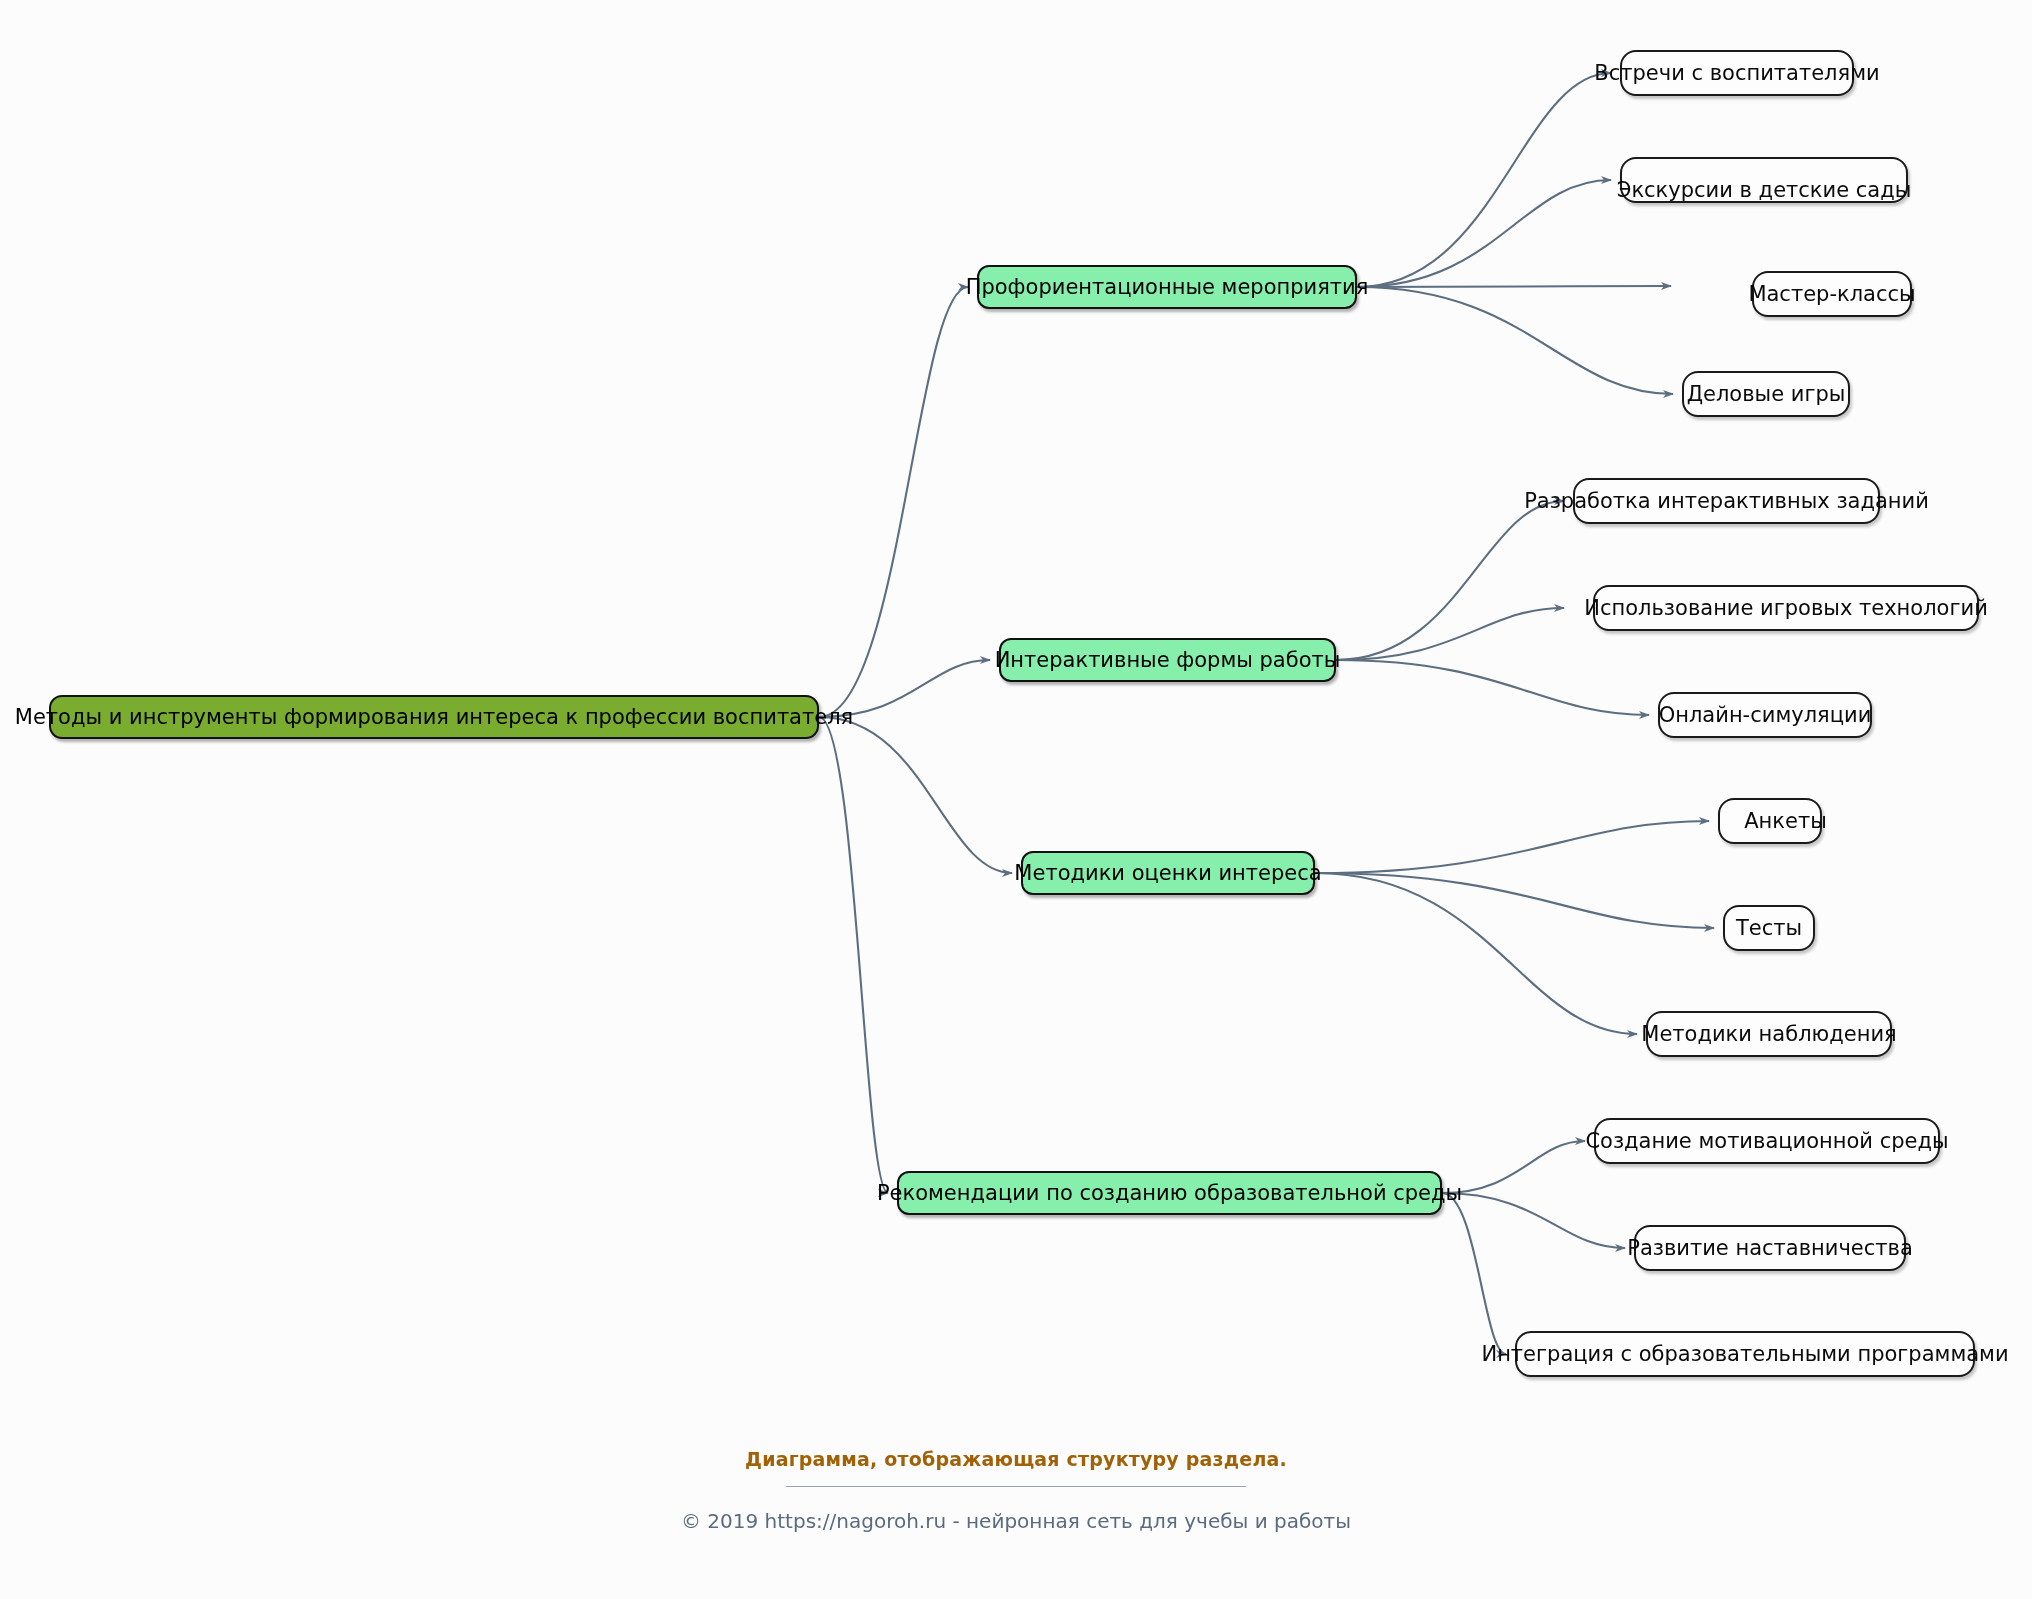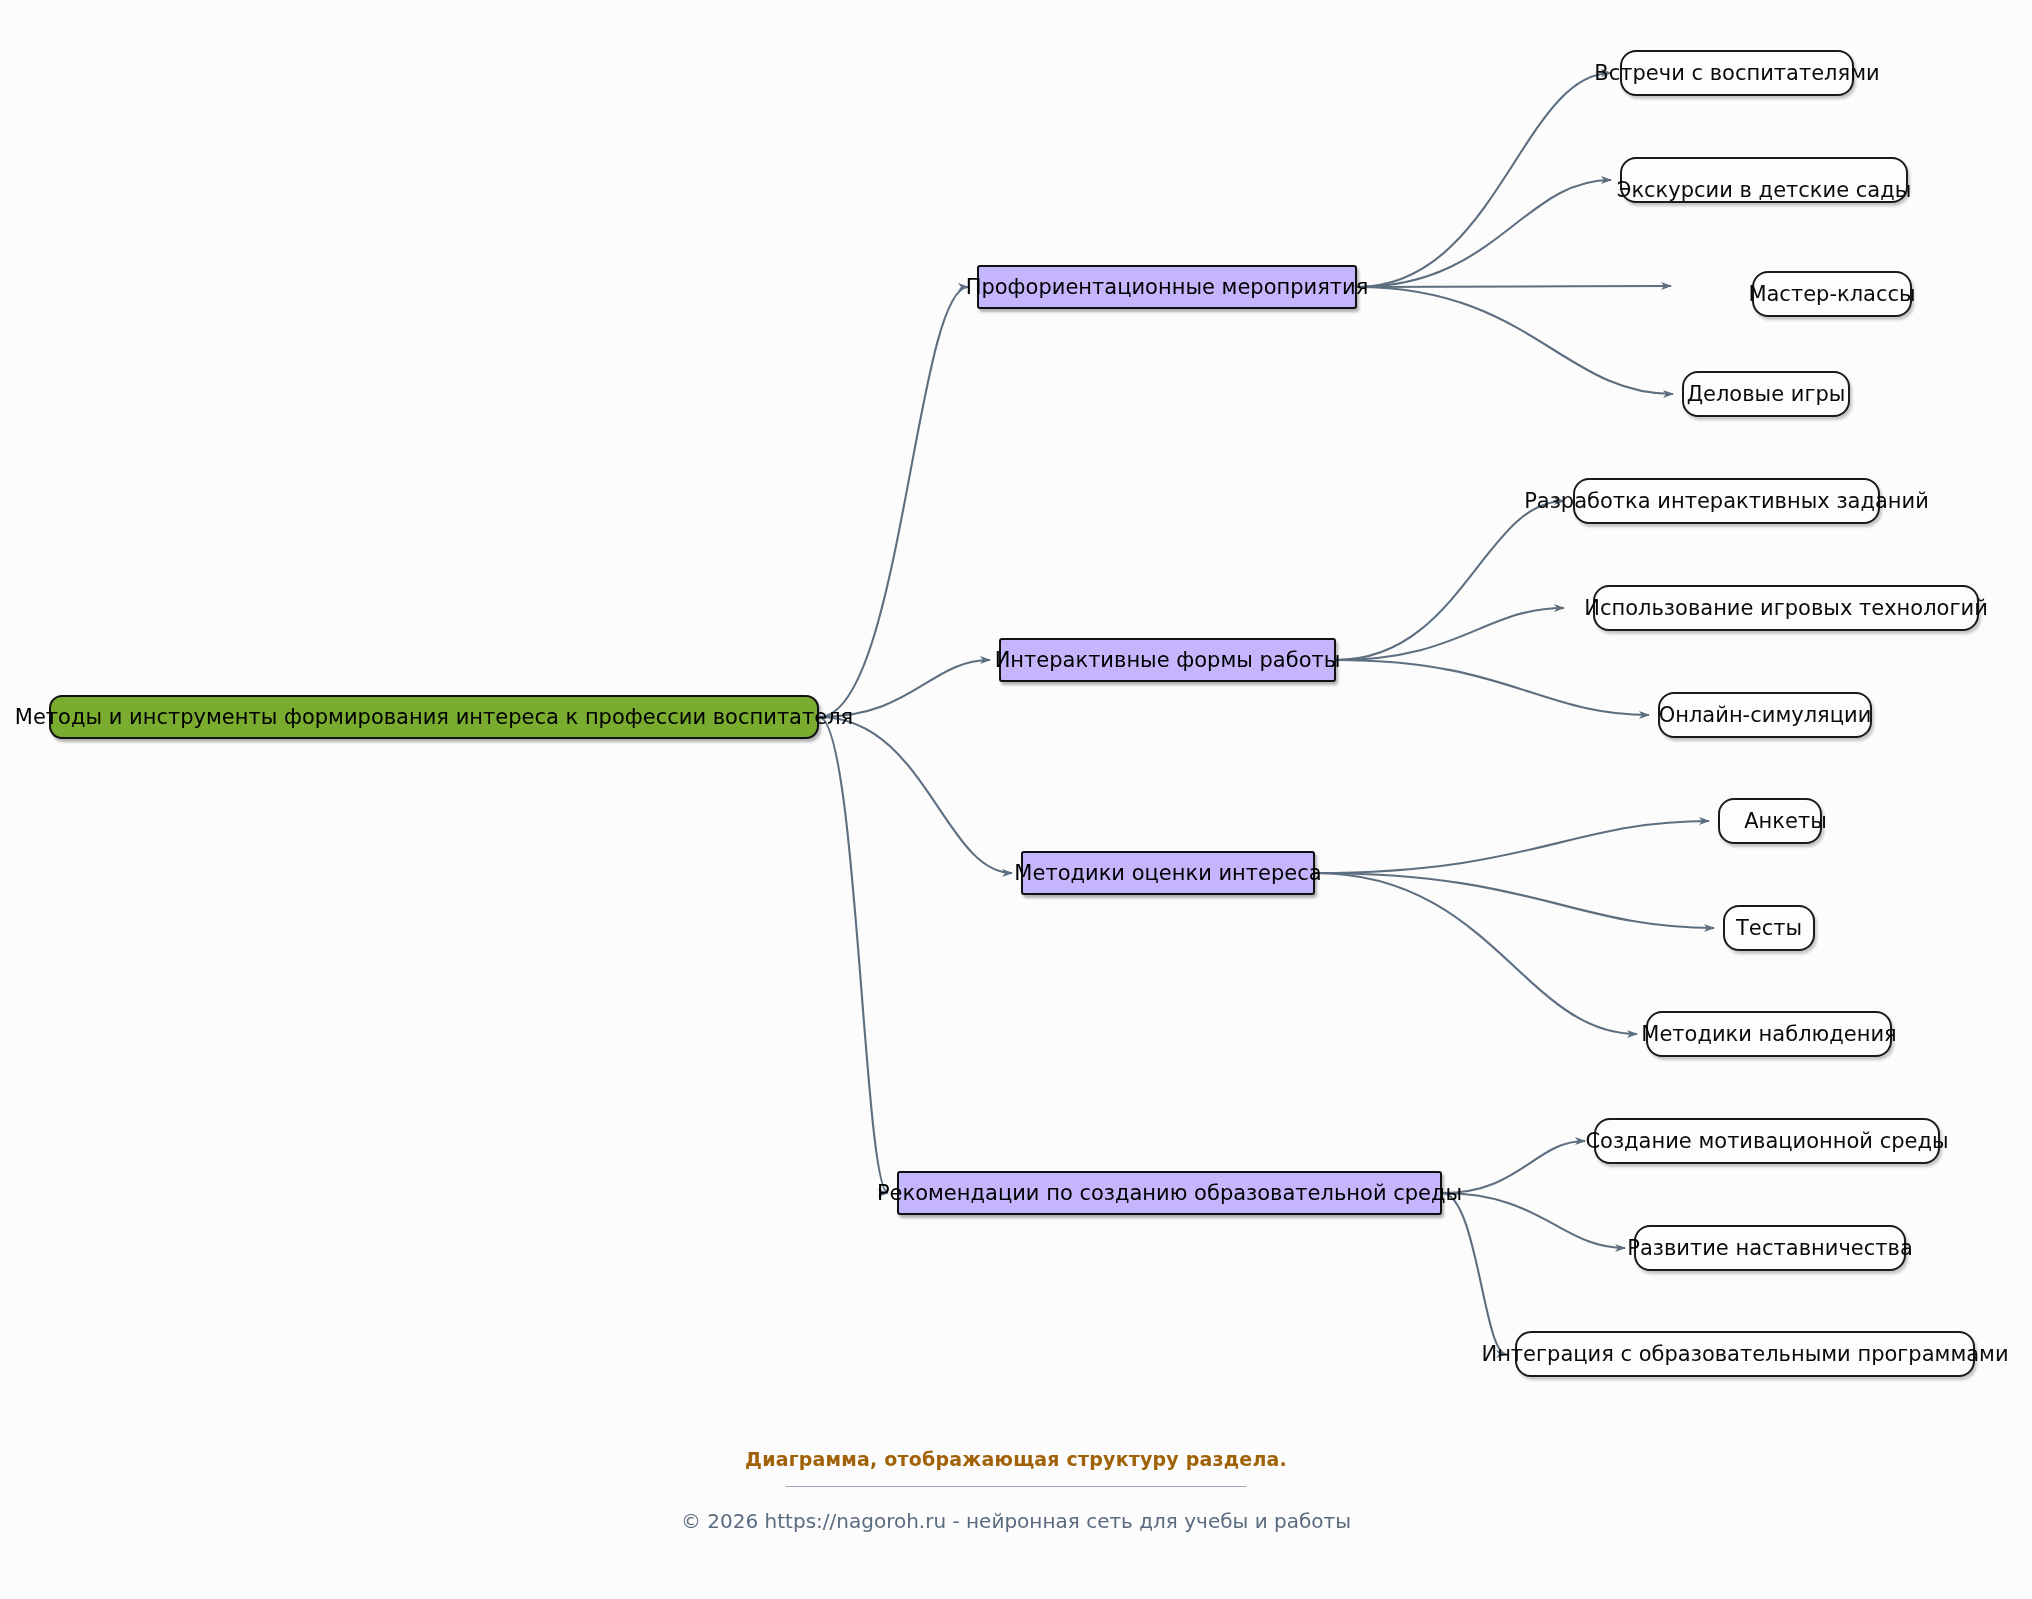--- a/index.html
+++ b/index.html
@@ -37,23 +37,23 @@
   .node-root {
     background: #79ac2f;
     border: 2px solid #111111;
     border-radius: 13px;
     color: #000000;
     font-size: 21px;
     height: 44px;
     box-shadow: 2px 3px 3px rgba(0,0,0,0.30);
   }
   .node-branch {
-    background: #c4b5fd;
+    background: #86efac;
     border: 2px solid #111111;
-    border-radius: 3px;
+    border-radius: 12px;
     color: #000000;
     font-size: 21px;
     height: 44px;
     box-shadow: 2px 3px 3px rgba(0,0,0,0.30);
   }
   .node-leaf {
     background: #fdfdfd;
     border: 2px solid #1a1a1a;
     border-radius: 16px;
     color: #0a0a0a;
@@ -173,16 +173,16 @@
         <span>Развитие наставничества</span>
       </div>
       <div class="node node-leaf" style="left: 1515px; top: 1331px; width: 460px; height: 46px;">
         <span>Интеграция с образовательными программами</span>
       </div>
     </div>
 
   <div class="caption-block">
     <div class="caption-title">Диаграмма, отображающая структуру раздела.</div>
     <div class="caption-rule"></div>
-    <div class="caption-footer">© 2026 https://nagoroh.ru - нейронная сеть для учебы и работы</div>
+    <div class="caption-footer">© 2019 https://nagoroh.ru - нейронная сеть для учебы и работы</div>
   </div>
 
 </div>
 
 </body></html>

